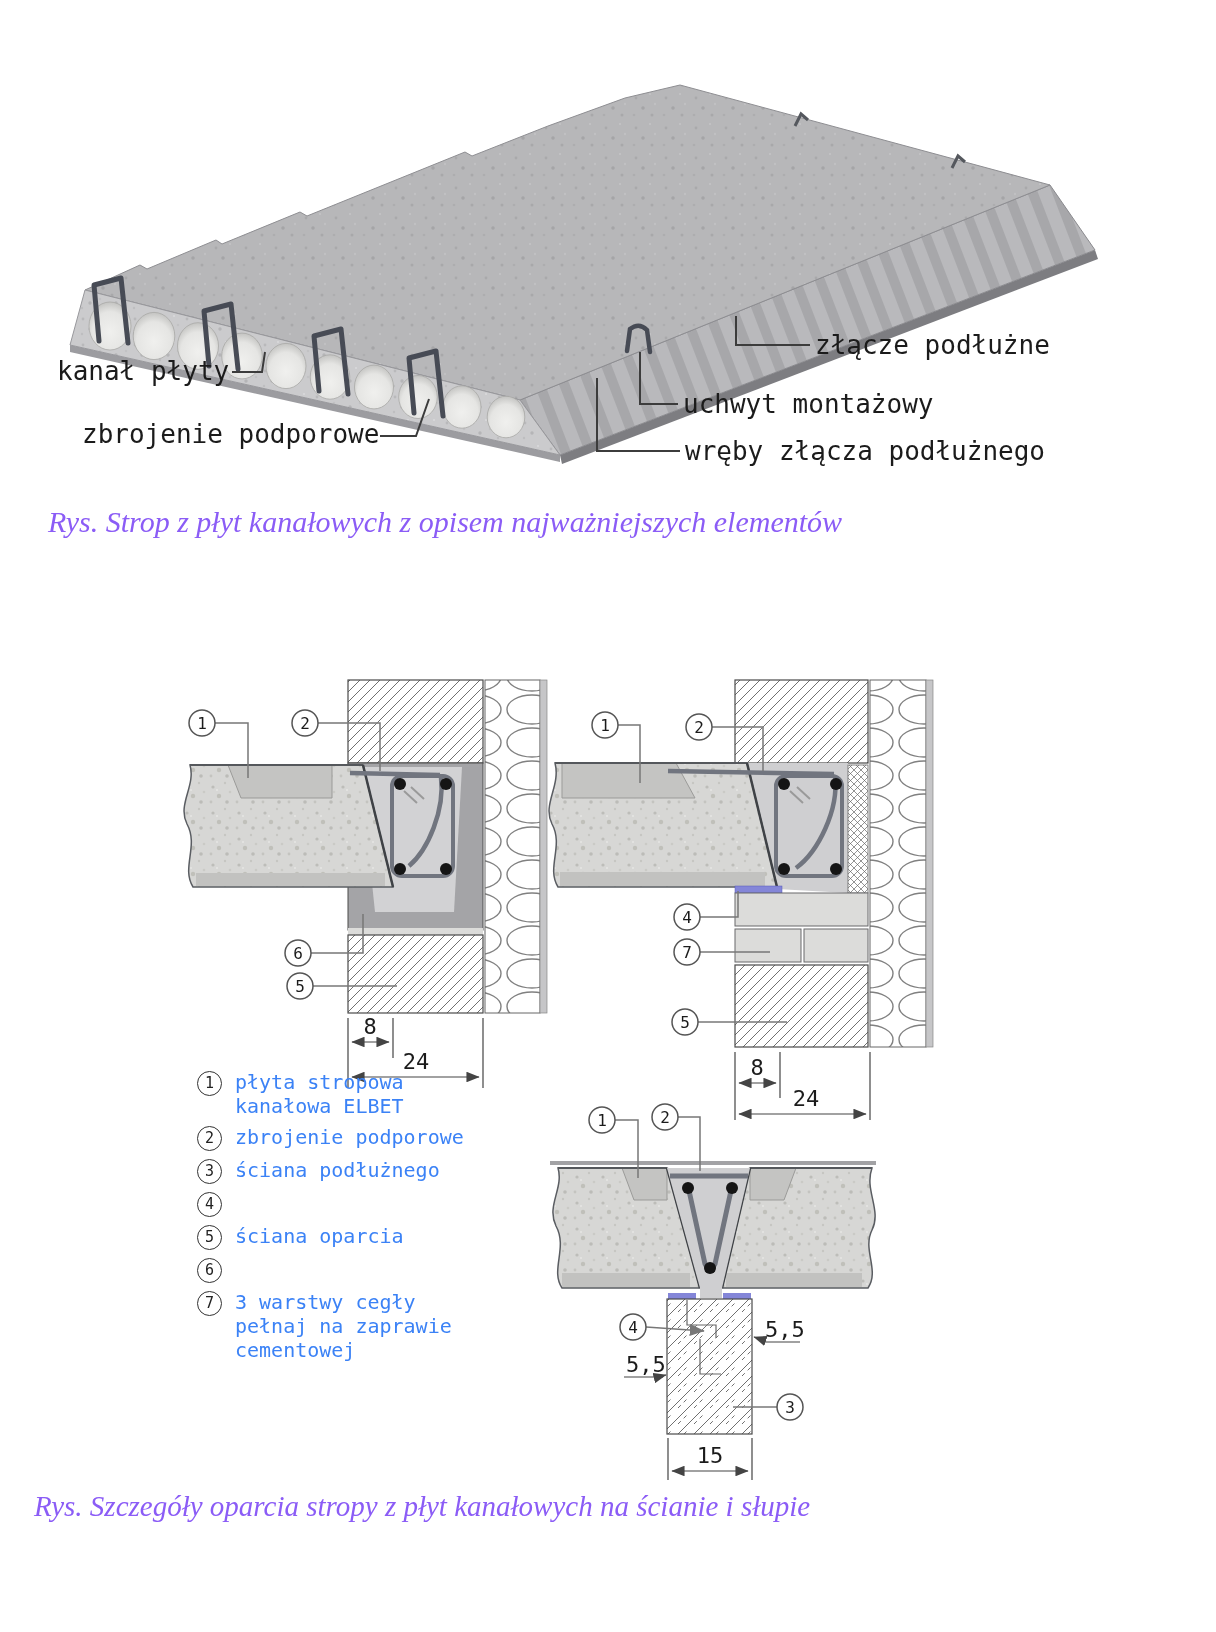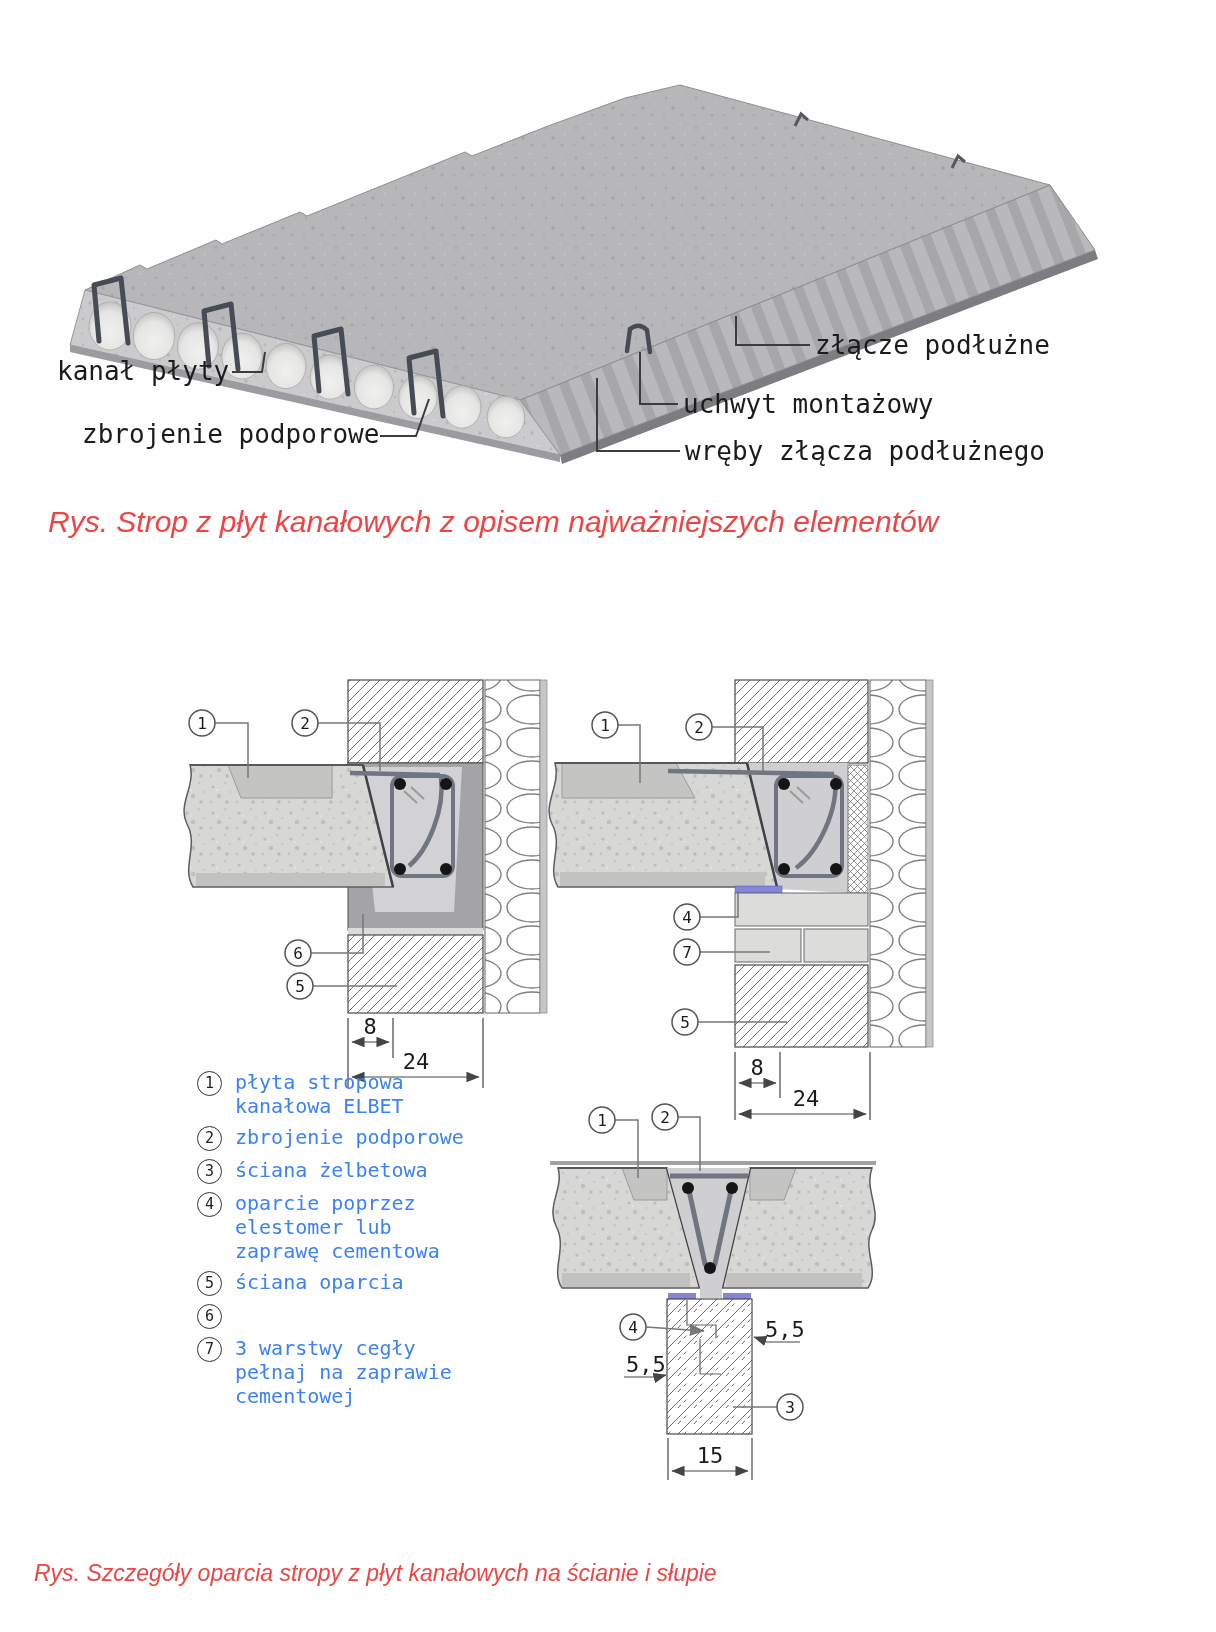--- a/index.html
+++ b/index.html
@@ -3,24 +3,24 @@
 <meta charset="utf-8">
 <style>
   html,body{margin:0;padding:0;background:#fff;}
   .page{position:relative;width:1216px;height:1632px;background:#ffffff;overflow:hidden;
         font-family:"DejaVu Sans Mono",monospace;}
   svg{position:absolute;left:0;top:0;}
   svg text{font-family:"DejaVu Sans Mono",monospace;fill:#1b1b1b;}
   .fig-label{font-size:26px;}
   .dim-num{font-size:22px;}
   .callout-num{font-size:16px;}
-  .caption{position:absolute;font-family:Liberation Sans, sans-serif;font-style:italic;
-           color:#ef4444;font-size:30px;white-space:nowrap;}
+  .caption{position:absolute;font-family:Liberation Serif, serif;font-style:italic;
+           color:#8b5cf6;font-size:30px;white-space:nowrap;}
   #caption1{left:48px;top:505px;}
-  #caption2{left:34px;top:1560px;font-size:23px;}
+  #caption2{left:34px;top:1490px;font-size:29px;}
   .legend{position:absolute;left:197px;top:1070px;display:flex;flex-direction:column;gap:7px;}
   .legend-item{display:flex;gap:13px;align-items:flex-start;}
   .legend-circle{flex:0 0 auto;width:23px;height:23px;border:1.5px solid #333;border-radius:50%;
                  font-size:15px;line-height:22px;text-align:center;color:#222;margin-top:1px;}
   .legend-text{font-size:20px;line-height:24px;color:#3b82f6;white-space:pre-line;}
 </style>
 </head>
 <body>
 
 <div class="page">
@@ -350,27 +350,24 @@
     <div class="legend-circle">1</div>
     <div class="legend-text">płyta stropowa
 kanałowa ELBET</div>
   </div>
   <div class="legend-item">
     <div class="legend-circle">2</div>
     <div class="legend-text">zbrojenie podporowe</div>
   </div>
   <div class="legend-item">
     <div class="legend-circle">3</div>
-    <div class="legend-text">ściana żelbetowa</div>
+    <div class="legend-text">ściana podłużnego</div>
   </div>
   <div class="legend-item">
     <div class="legend-circle">4</div>
-    <div class="legend-text">oparcie poprzez
-elestomer lub
-zaprawę cementowa</div>
   </div>
   <div class="legend-item">
     <div class="legend-circle">5</div>
     <div class="legend-text">ściana oparcia</div>
   </div>
   <div class="legend-item">
     <div class="legend-circle">6</div>
   </div>
   <div class="legend-item">
     <div class="legend-circle">7</div>

